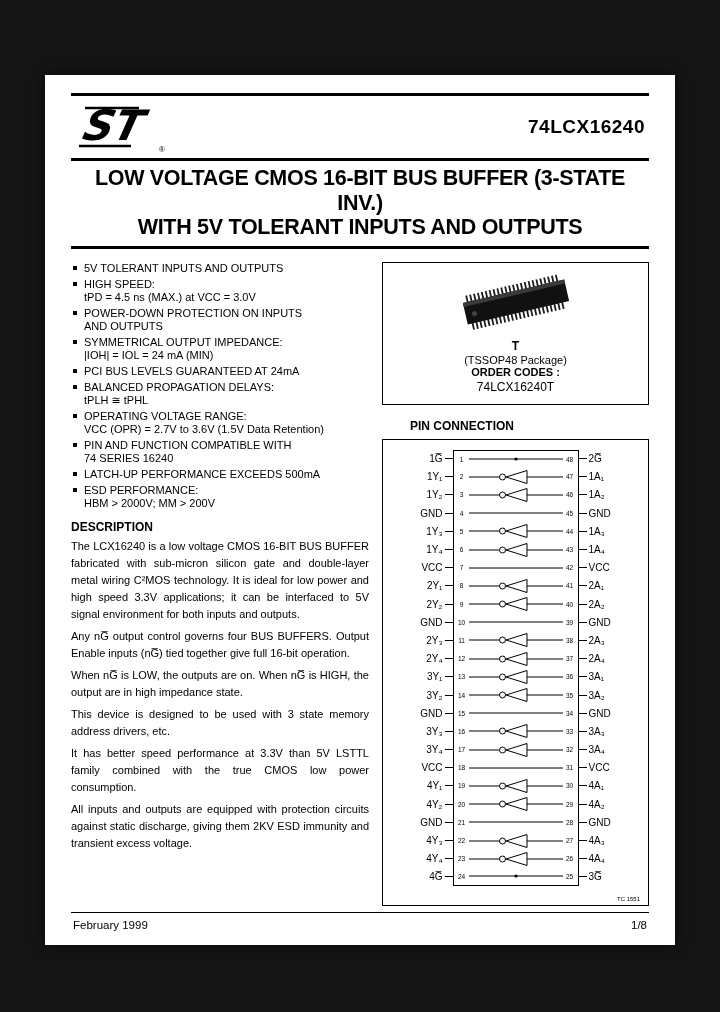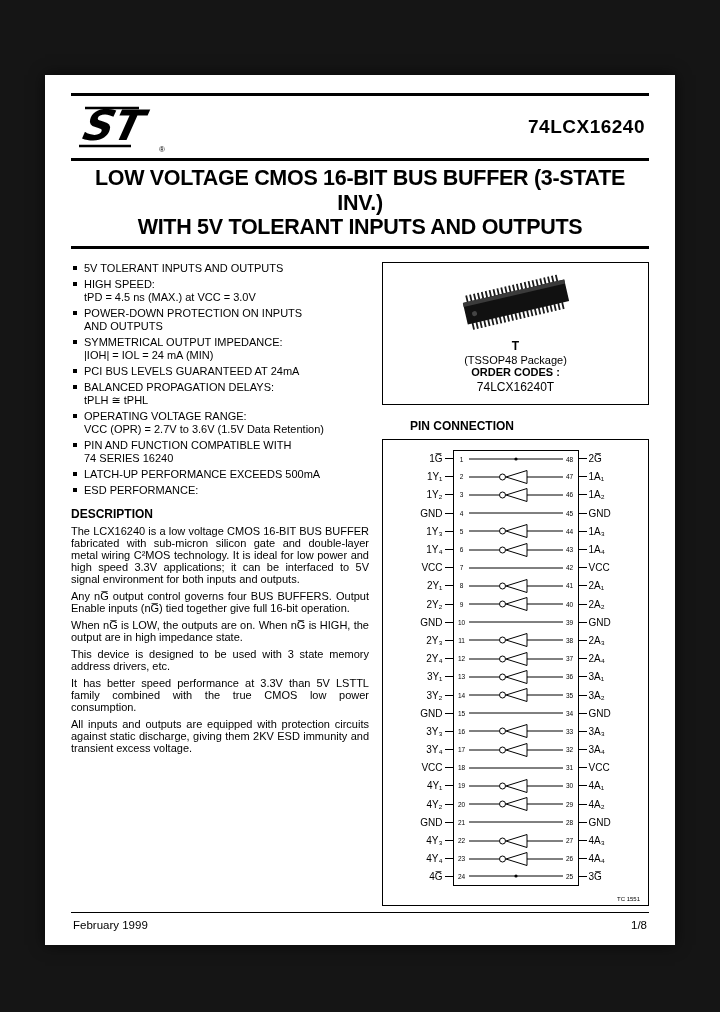--- a/index.html
+++ b/index.html
@@ -31,21 +31,21 @@
   .columns{display:flex;gap:13px;margin-top:13px;flex:1;overflow:hidden;}
   .col-left{width:298px;flex:none;}
   .col-right{flex:1;display:flex;flex-direction:column;}
 
   ul.features{list-style:none;margin:0 0 4px 0;padding:0;font-size:11px;line-height:13px;}
   ul.features li{display:flex;margin-bottom:3px;}
   .bullet{width:4px;height:4px;background:#000;margin:4px 7px 0 2px;flex:none;}
   .ftext{flex:1;}
 
   .desc-heading{font-size:12px;font-weight:bold;margin:10px 0 4px 0;}
-  .desc p{font-size:11px;line-height:12px;margin:0 0 5px 0;text-align:justify;}
+  .desc p{font-size:11px;line-height:17px;margin:0 0 5px 0;text-align:justify;}
 
   .package-box{
     border:1.4px solid #000;text-align:center;padding:8px 6px 10px 6px;
     margin-bottom:12px;
   }
   .pkg-letter{font-size:12px;font-weight:bold;margin-top:2px;}
   .pkg-name{font-size:11px;margin-top:1px;}
   .order-label{font-size:11px;font-weight:bold;}
   .order-code{font-size:12px;margin-top:2px;}
 
@@ -167,20 +167,21 @@
           <li>
             <span class="bullet"></span>
             <div class="ftext">
               <div>LATCH-UP PERFORMANCE EXCEEDS 500mA</div>
             </div>
           </li>
           <li>
             <span class="bullet"></span>
             <div class="ftext">
               <div>ESD PERFORMANCE:</div>
+              <div>HBM &gt; 2000V; MM &gt; 200V</div>
             </div>
           </li>
         </ul>
       <div class="desc-heading">DESCRIPTION</div>
       <div class="desc" id="description-paragraphs">
           <p>The LCX16240 is a low voltage CMOS 16-BIT BUS BUFFER fabricated with sub-micron silicon gate and double-layer metal wiring C²MOS technology. It is ideal for low power and high speed 3.3V applications; it can be interfaced to 5V signal environment for both inputs and outputs.</p>
           <p>Any nG̅ output control governs four BUS BUFFERS. Output Enable inputs (nG̅) tied together give full 16-bit operation.</p>
           <p>When nG̅ is LOW, the outputs are on. When nG̅ is HIGH, the output are in high impedance state.</p>
           <p>This device is designed to be used with 3 state memory address drivers, etc.</p>
           <p>It has better speed performance at 3.3V than 5V LSTTL family combined with the true CMOS low power consumption.</p>

